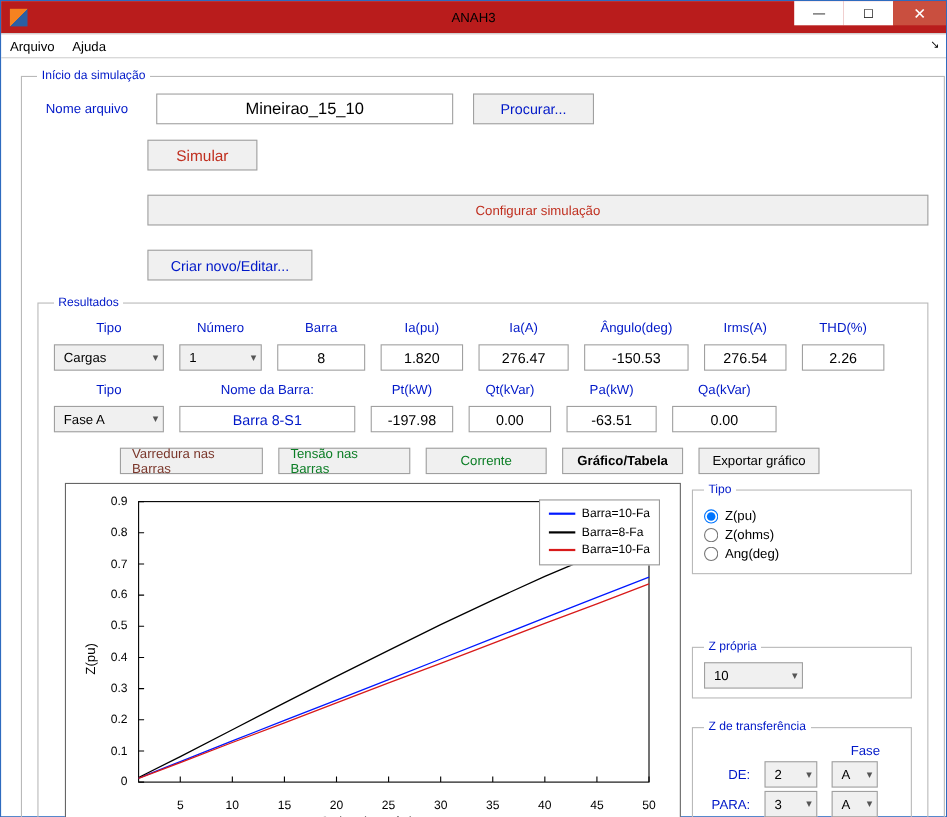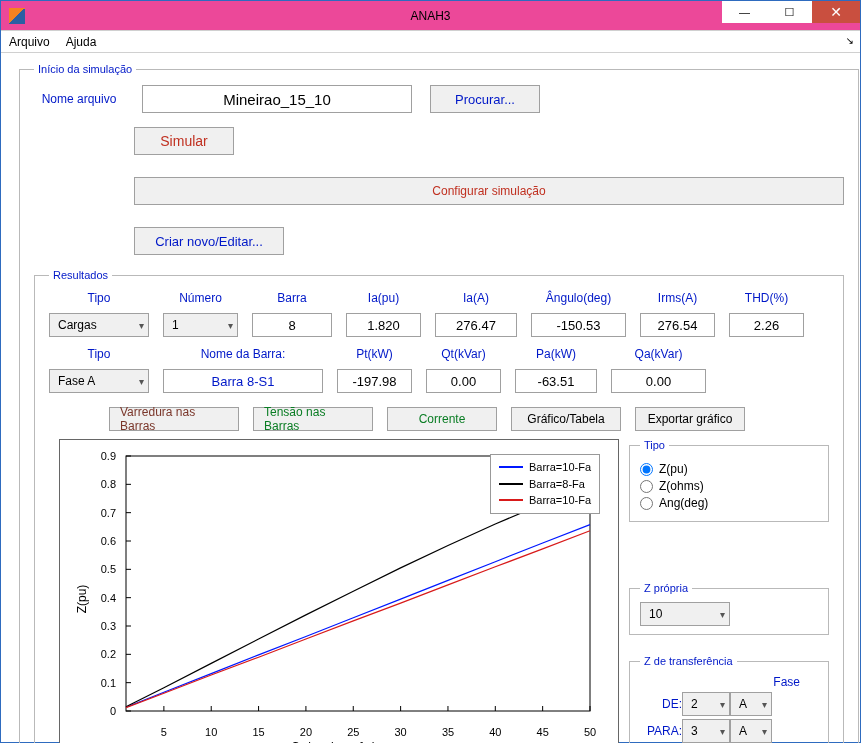--- a/index.html
+++ b/index.html
@@ -11,21 +11,21 @@
   }
   .window {
     width: 861px;
     height: 743px;
     background: #fff;
     border: 1px solid #2e6bbf;
     position: relative;
   }
   .titlebar {
     height: 30px;
-    background: #ec4899;
+    background: #b91c1c;
     display: flex;
     align-items: center;
     position: relative;
     border-bottom: 1px solid #d0d0d0;
   }
   .titlebar .app-icon {
     width: 16px; height: 16px; margin-left: 8px;
     background: linear-gradient(135deg,#f58220 0 50%,#2b5fa3 50% 100%);
   }
   .titlebar .title {
@@ -112,21 +112,21 @@
     position:absolute; right:18px; top:14px; background:#fff; border:1px solid #999;
     padding:4px 8px; font-size:11px;
   }
   .legend-box div { display:flex; align-items:center; gap:6px; line-height:1.5;}
   .legend-box .sw { width:24px; height:2px; display:inline-block;}
 
   .side { width:200px; display:flex; flex-direction:column; gap:10px;}
   .radiogrp label { display:flex; align-items:center; gap:6px; margin:3px 0; font-size:12px;}
   .radiogrp input { margin:0;}
   fieldset.small { padding:8px 10px;}
-  .pair { display:flex; align-items:center; gap:0; margin:3px 0;}
+  .pair { display:flex; align-items:center; gap:13px; margin:3px 0;}
   .pair .lbl { width:42px; text-align:right; color:#0018c8;}
   .pair .combo { width:48px;}
   .pair .combo.sm { width:42px;}
   .limpar { align-self:flex-end; margin-top:6px; width:100px; color:#c03020;}
 
   .ytick { position:absolute; left:36px; width:20px; text-align:right; font-size:11px; transform:translateY(-50%);}
   .xtick { position:absolute; bottom:20px; font-size:11px; transform:translateX(-50%);}
 </style>
 </head>
 <body>
@@ -222,21 +222,21 @@
         <div class="tab-row">
           <div class="btn sm" style="width:130px;">
               <span class="brown-text">Varredura nas Barras</span>
             </div>
           <div class="btn sm" style="width:120px;">
               <span class="green-text">Tensão nas Barras</span>
             </div>
           <div class="btn sm" style="width:110px;">
               <span class="green-text">Corrente</span>
             </div>
-          <div class="btn sm" style="width:110px;">Gráfico/Tabela</div>
+          <div class="btn sm" style="width:110px;font-weight:bold;">Gráfico/Tabela</div>
           <div class="btn sm" style="width:110px;">Exportar gráfico</div>
         </div>
 
         <div class="plot-wrap">
           <div class="plot">
             <div class="ylabel">Z(pu)</div>
             <svg id="chart-svg" width="480" height="275">
                 <rect x="8" y="4" width="464" height="255" fill="none" stroke="#000" stroke-width="1"></rect>
                 <line x1="45.87755102040816" y1="259" x2="45.87755102040816" y2="254" stroke="#000"></line>
                 <line x1="93.22448979591837" y1="259" x2="93.22448979591837" y2="254" stroke="#000"></line>

